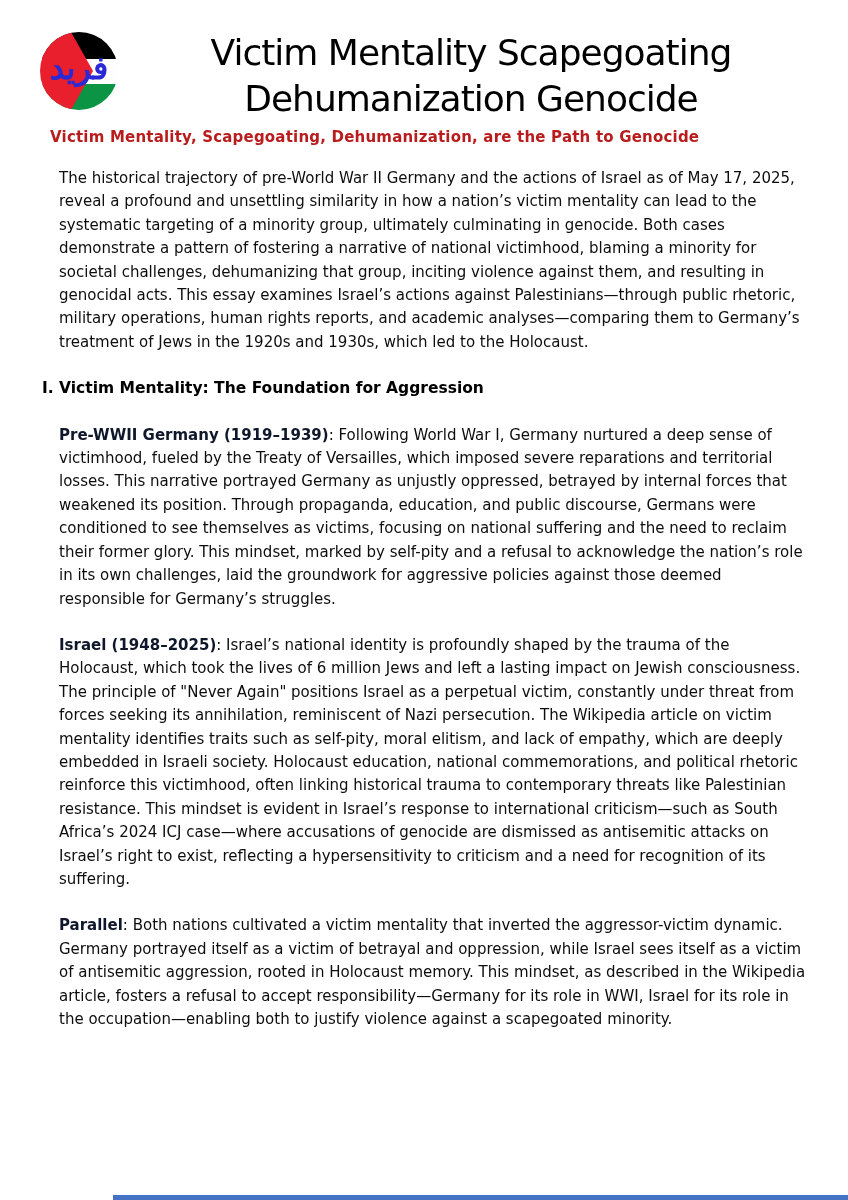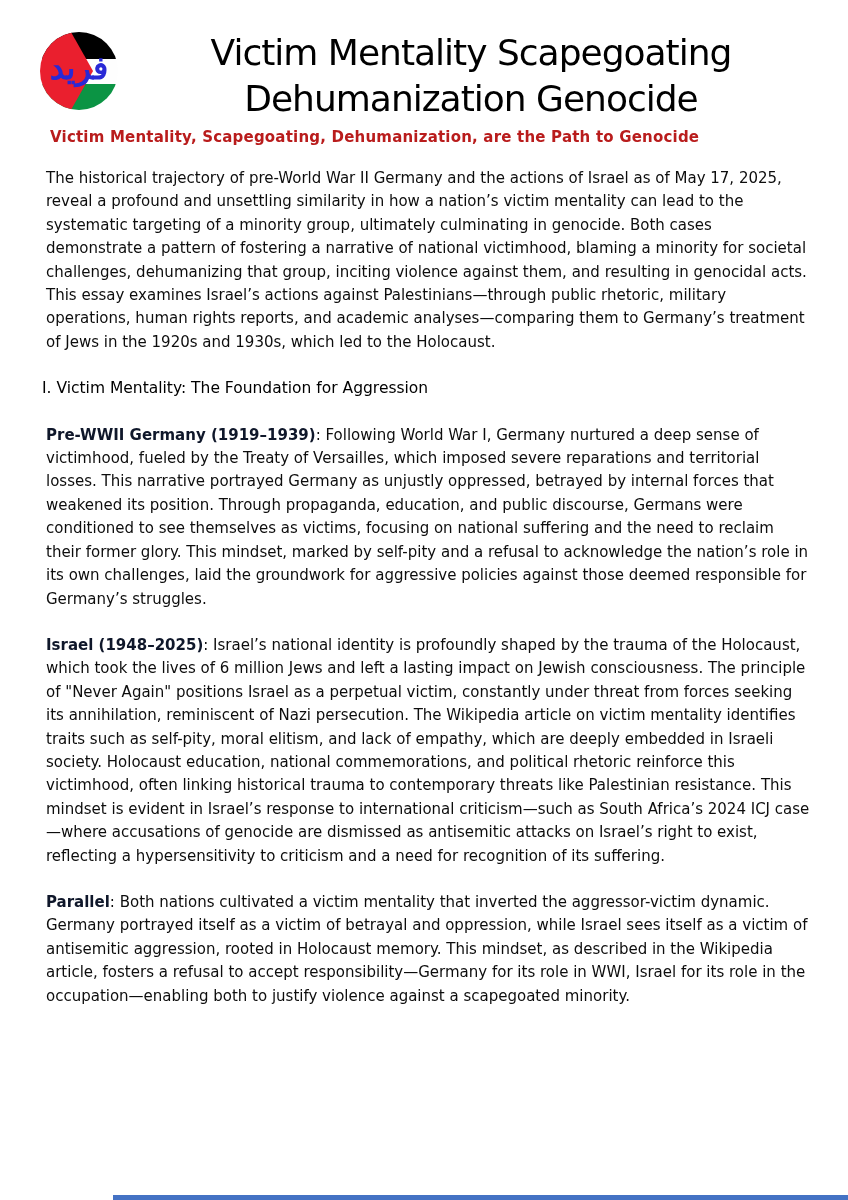--- a/index.html
+++ b/index.html
@@ -73,26 +73,26 @@
   
   .body-col {
     position: absolute;
     left: 42px;
     top: 167px;
     width: 770px;
     font-size: 15px;
     line-height: 23.4px;
     color: #0d0d0d;
   }
-  .body-col p { margin: 0 0 23px 4px; }
+  .body-col p { margin: 0 0 23px 17px; }
   .body-col h2 {
     margin: 0 0 23px 0;
     font-size: 15.5px;
     line-height: 23.4px;
-    font-weight: normal;
+    font-weight: bold;
     color: #000;
   }
   .lead { font-weight: bold; color: #0f172a; }
 
   
   .bottom-bar {
     position: absolute;
     left: 113px;
     right: 0;
     bottom: 0;

